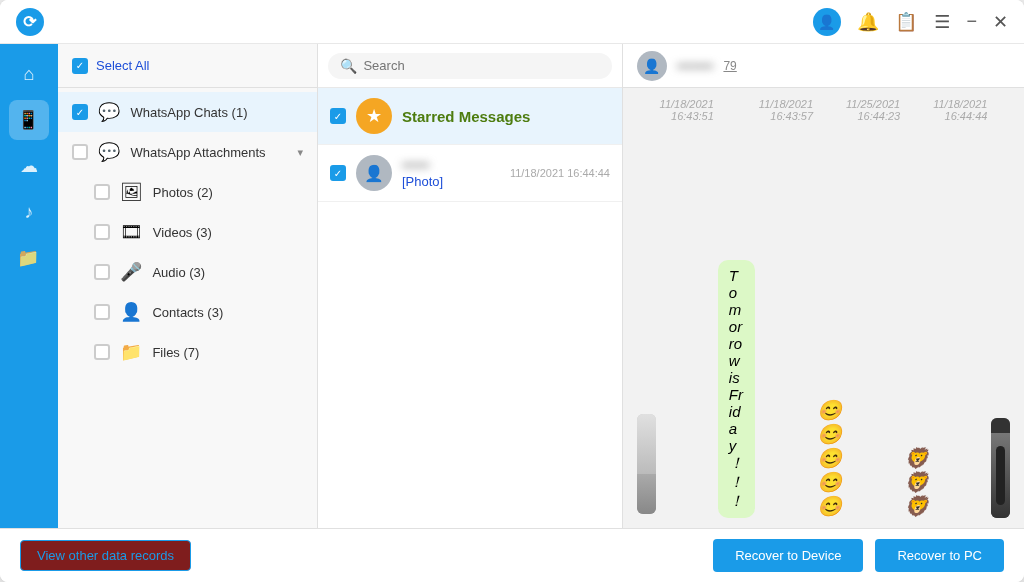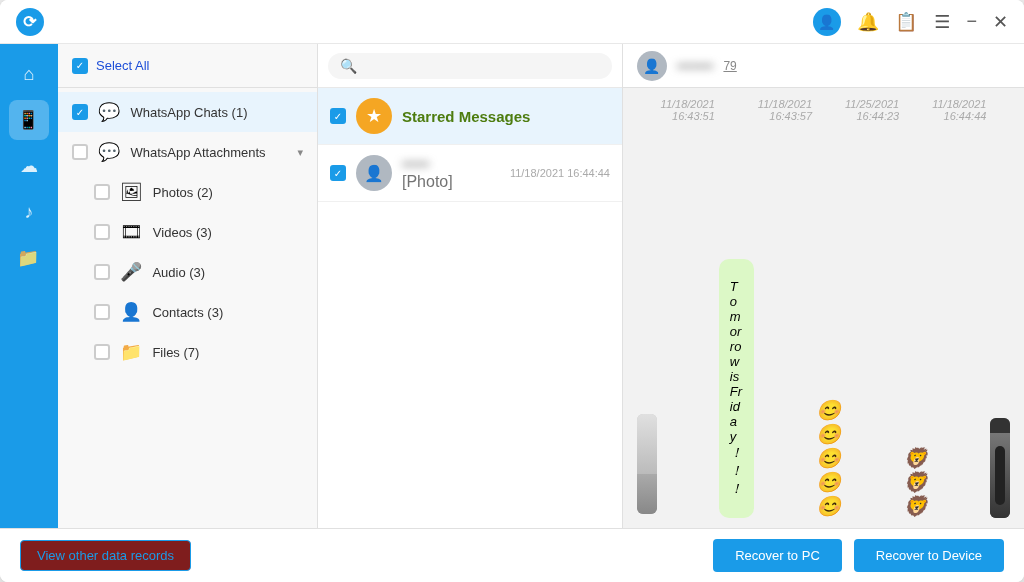--- a/index.html
+++ b/index.html
@@ -197,21 +197,21 @@
       cursor: pointer;
     }
     .msg-list-item.selected { background: #e8f4fd; }
     .starred-icon {
       width: 36px; height: 36px; background: #f5a623; border-radius: 50%;
       display: flex; align-items: center; justify-content: center;
       color: white; font-size: 18px; flex-shrink: 0;
     }
     .msg-item-info { flex: 1; }
     .msg-item-name { font-size: 15px; font-weight: 600; color: #4d7c0f; }
-    .msg-item-preview { font-size: 16px; color: #737373; margin-top: 2px; }
+    .msg-item-preview { font-size: 13px; color: #1d4ed8; margin-top: 2px; }
     .msg-item-time { font-size: 11px; color: #aaa; text-align: right; white-space: nowrap; }
     .contact-avatar {
       width: 36px; height: 36px; background: #b0b8c1; border-radius: 50%;
       display: flex; align-items: center; justify-content: center;
       color: white; font-size: 16px; flex-shrink: 0;
     }
     
     .chat-panel {
       flex: 1;
       background: #f2f2f2;
@@ -239,23 +239,23 @@
       flex: 1;
       overflow-y: auto;
       padding: 10px 14px;
       display: flex;
       flex-direction: row;
       gap: 4px;
       font-style: italic;
     }
     .timestamp { font-size: 11px; color: #aaa; text-align: right; margin-bottom: 2px; }
     .chat-bubble {
-      padding: 20px 11px;
+      padding: 7px 11px;
       border-radius: 10px;
-      font-size: 13px;
+      font-size: 15px;
       max-width: 220px;
       align-self: flex-end;
       word-break: break-word;
     }
     .bubble-sent {
       background: #dcf8c6;
       align-self: flex-end;
     }
     .emoji-row {
       font-size: 20px;
@@ -383,20 +383,21 @@
           <span class="cat-icon">📁</span>
           <span class="cat-label">Files (7)</span>
         </div>
       </div>
     </div>
 
     <div class="messages-list-panel">
       <div class="search-bar">
         <div class="search-input-wrap">
           <span class="search-icon-char">🔍</span>
+          <input type="text" placeholder="Search" style="">
         </div>
       </div>
 
       <div class="msg-list-item selected">
         <div class="cb checked">✓</div>
         <div class="starred-icon">★</div>
         <div class="msg-item-info">
           <div class="msg-item-name">Starred Messages</div>
         </div>
       </div>
@@ -440,17 +441,17 @@
             <div style="width:50%;height:70%;background:#222;border-radius:8px;"></div>
           </div>
         </div>
       </div>
     </div>
   </div>
 
   <div class="bottom-bar">
     <button class="view-records-btn">View other data records</button>
     <div class="action-buttons">
+      <button class="recover-btn">Recover to Device</button>
       <button class="recover-btn">Recover to PC</button>
-      <button class="recover-btn">Recover to Device</button>
     </div>
   </div>
 </div>
 
 </body></html>

